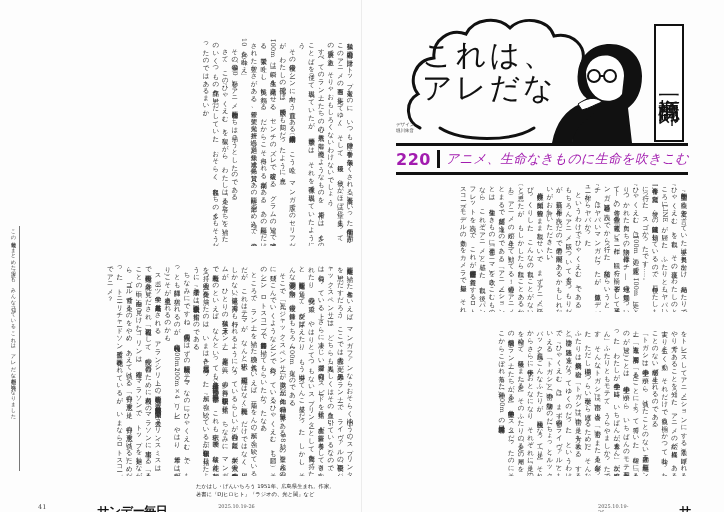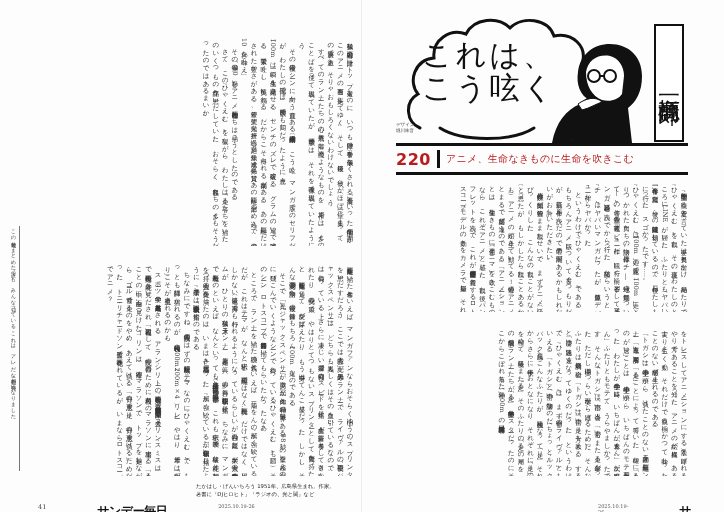--- a/index.html
+++ b/index.html
@@ -34,25 +34,25 @@
   .portrait { position: absolute; left: 170px; top: 38px; width: 118px; height: 105px; }
   .name-box {
     position: absolute; left: 292px; top: 24px; width: 30px; height: 118px;
     border: 2px solid #111; background: #fff;
     writing-mode: vertical-rl; font-family: "DejaVu Sans", sans-serif; font-size: 22px;
     display: flex; align-items: center; justify-content: center; color: #111; letter-spacing: 1px;
   }
   .header-rule { position: absolute; left: 34px; top: 143px; width: 292px; height: 3px; background: #111; }
   .episode {
     position: absolute; left: 34px; top: 148px; height: 22px; display: flex; align-items: center;
-    font-family: "DejaVu Sans", sans-serif; color: #b91c1c;
+    font-family: "DejaVu Sans", sans-serif; color: #a21caf;
   }
   .episode-num { font-size: 16px; font-weight: bold; letter-spacing: 0.5px; }
   .episode-bar { width: 3px; height: 18px; background: #111; margin: 0 6px 0 6px; }
-  .episode-title { font-size: 10px; letter-spacing: 0.3px; }
+  .episode-title { font-size: 13px; letter-spacing: 0.3px; font-style: italic; }
   .body-rule { position: absolute; left: 34px; top: 172px; width: 292px; height: 3px; background: #111; }
 
   
   .footer { position: absolute; top: 503px; font-family: "DejaVu Sans", sans-serif; display: flex; align-items: flex-start; gap: 36px; }
   .folio { font-family: "DejaVu Serif", serif; font-size: 6.5px; color: #444; }
   .mag-logo { font-family: "DejaVu Sans", sans-serif; font-weight: bold; font-size: 12px; color: #111; letter-spacing: -0.5px; margin: 0 15px; }
   .mag-date { font-family: "DejaVu Serif", serif; font-size: 5px; color: #555; }
   .author-bio { position: absolute; left: 196px; top: 482px; font-family: "DejaVu Sans", sans-serif; font-size: 5.3px; line-height: 8px; color: #222; width: 160px; }
 
   .side-note {
@@ -101,21 +101,21 @@
 
 <div class="page page-right">
 
   <svg class="cloud" viewBox="0 0 210 130">
     <path d="M18 118 C4 112 2 92 16 84 C6 72 12 50 32 48 C30 30 48 18 64 24 C72 8 96 6 108 18 C120 6 146 8 152 26 C170 22 186 36 180 54 C196 62 196 84 182 92" fill="none" stroke="#111" stroke-width="3" stroke-linecap="round"></path>
     <path d="M38 118 C60 132 110 132 132 118" fill="none" stroke="#111" stroke-width="3" stroke-linecap="round"></path>
   </svg>
 
   <div class="title-main">
     <div>これは、</div>
-    <div>こう呟く</div>
+    <div>アレだな</div>
   </div>
 
   <div class="design-credit">
     <div>デザイン</div>
     <div>堀川朱音</div>
   </div>
 
   <svg class="portrait" viewBox="0 0 118 105">
     <path d="M40 105 C40 88 46 76 58 70 L58 62 C48 58 44 46 46 34 C48 16 62 6 78 6 C96 6 110 18 110 38 C110 54 104 64 96 70 L100 105 Z" fill="#111"></path>
     <path d="M54 34 C56 22 66 16 78 18 C86 20 92 28 92 38 L90 56 C86 62 78 64 70 62 C60 58 54 48 54 34 Z" fill="#fff"></path>

